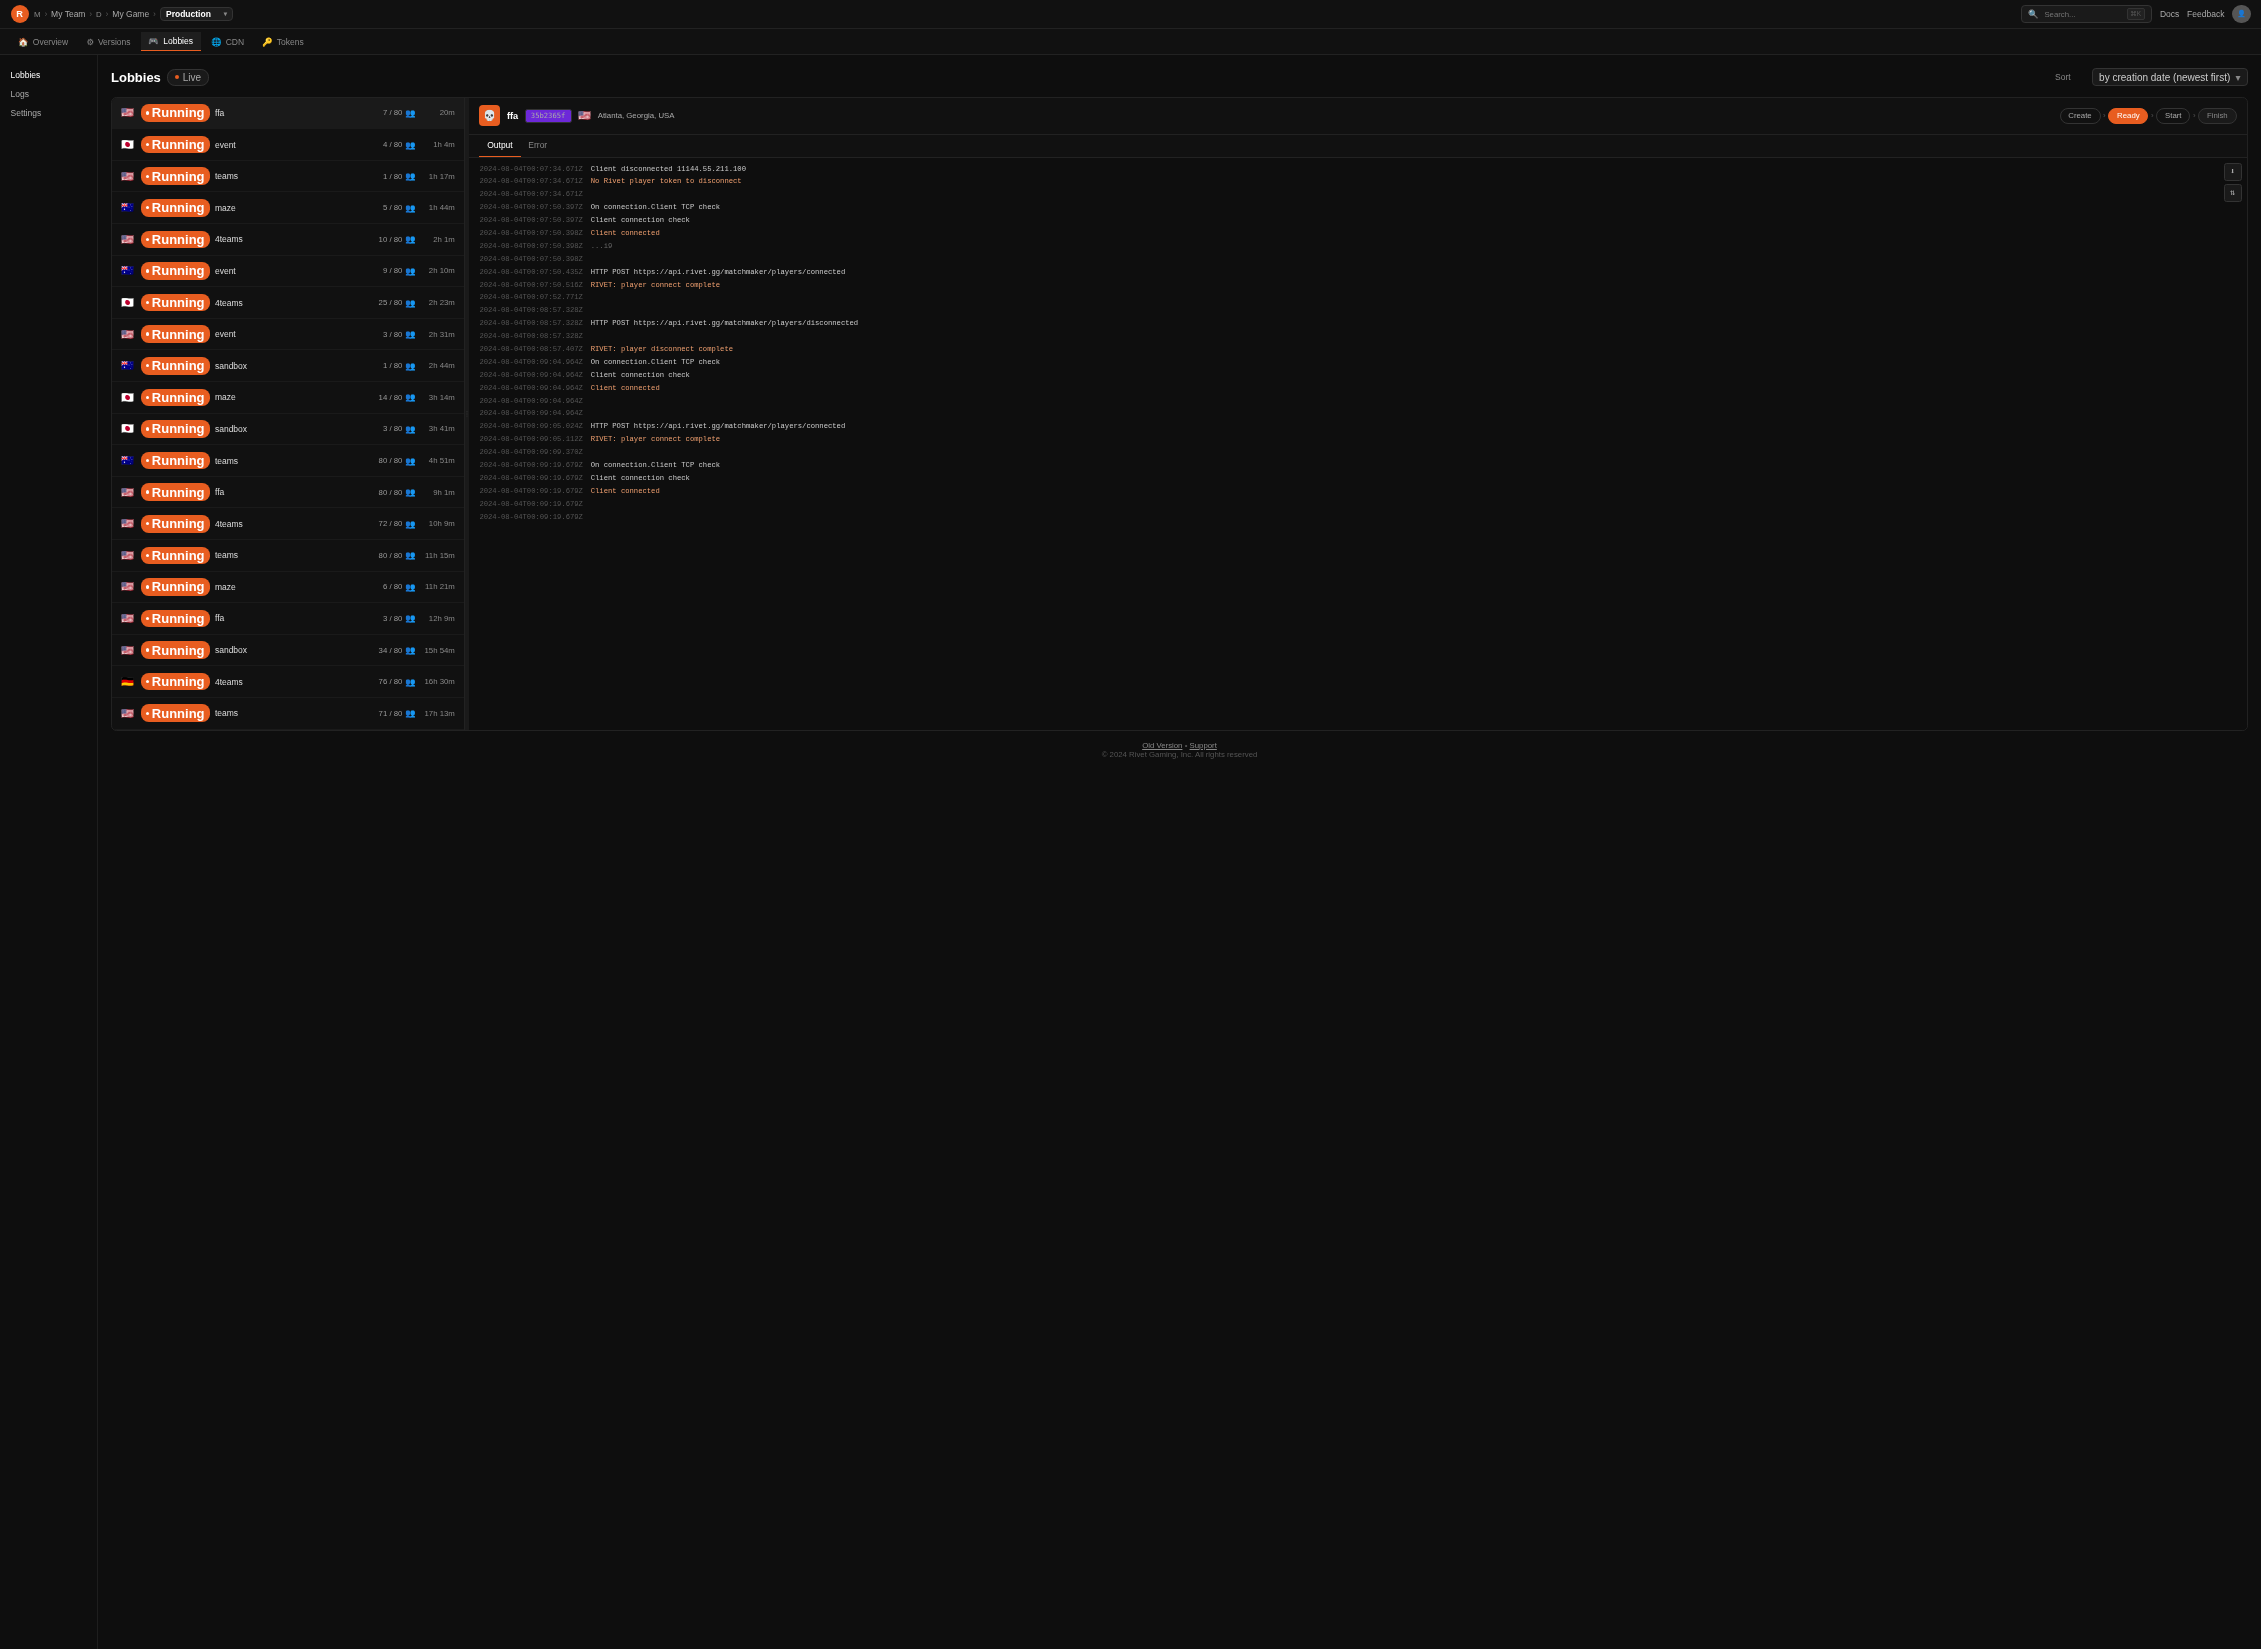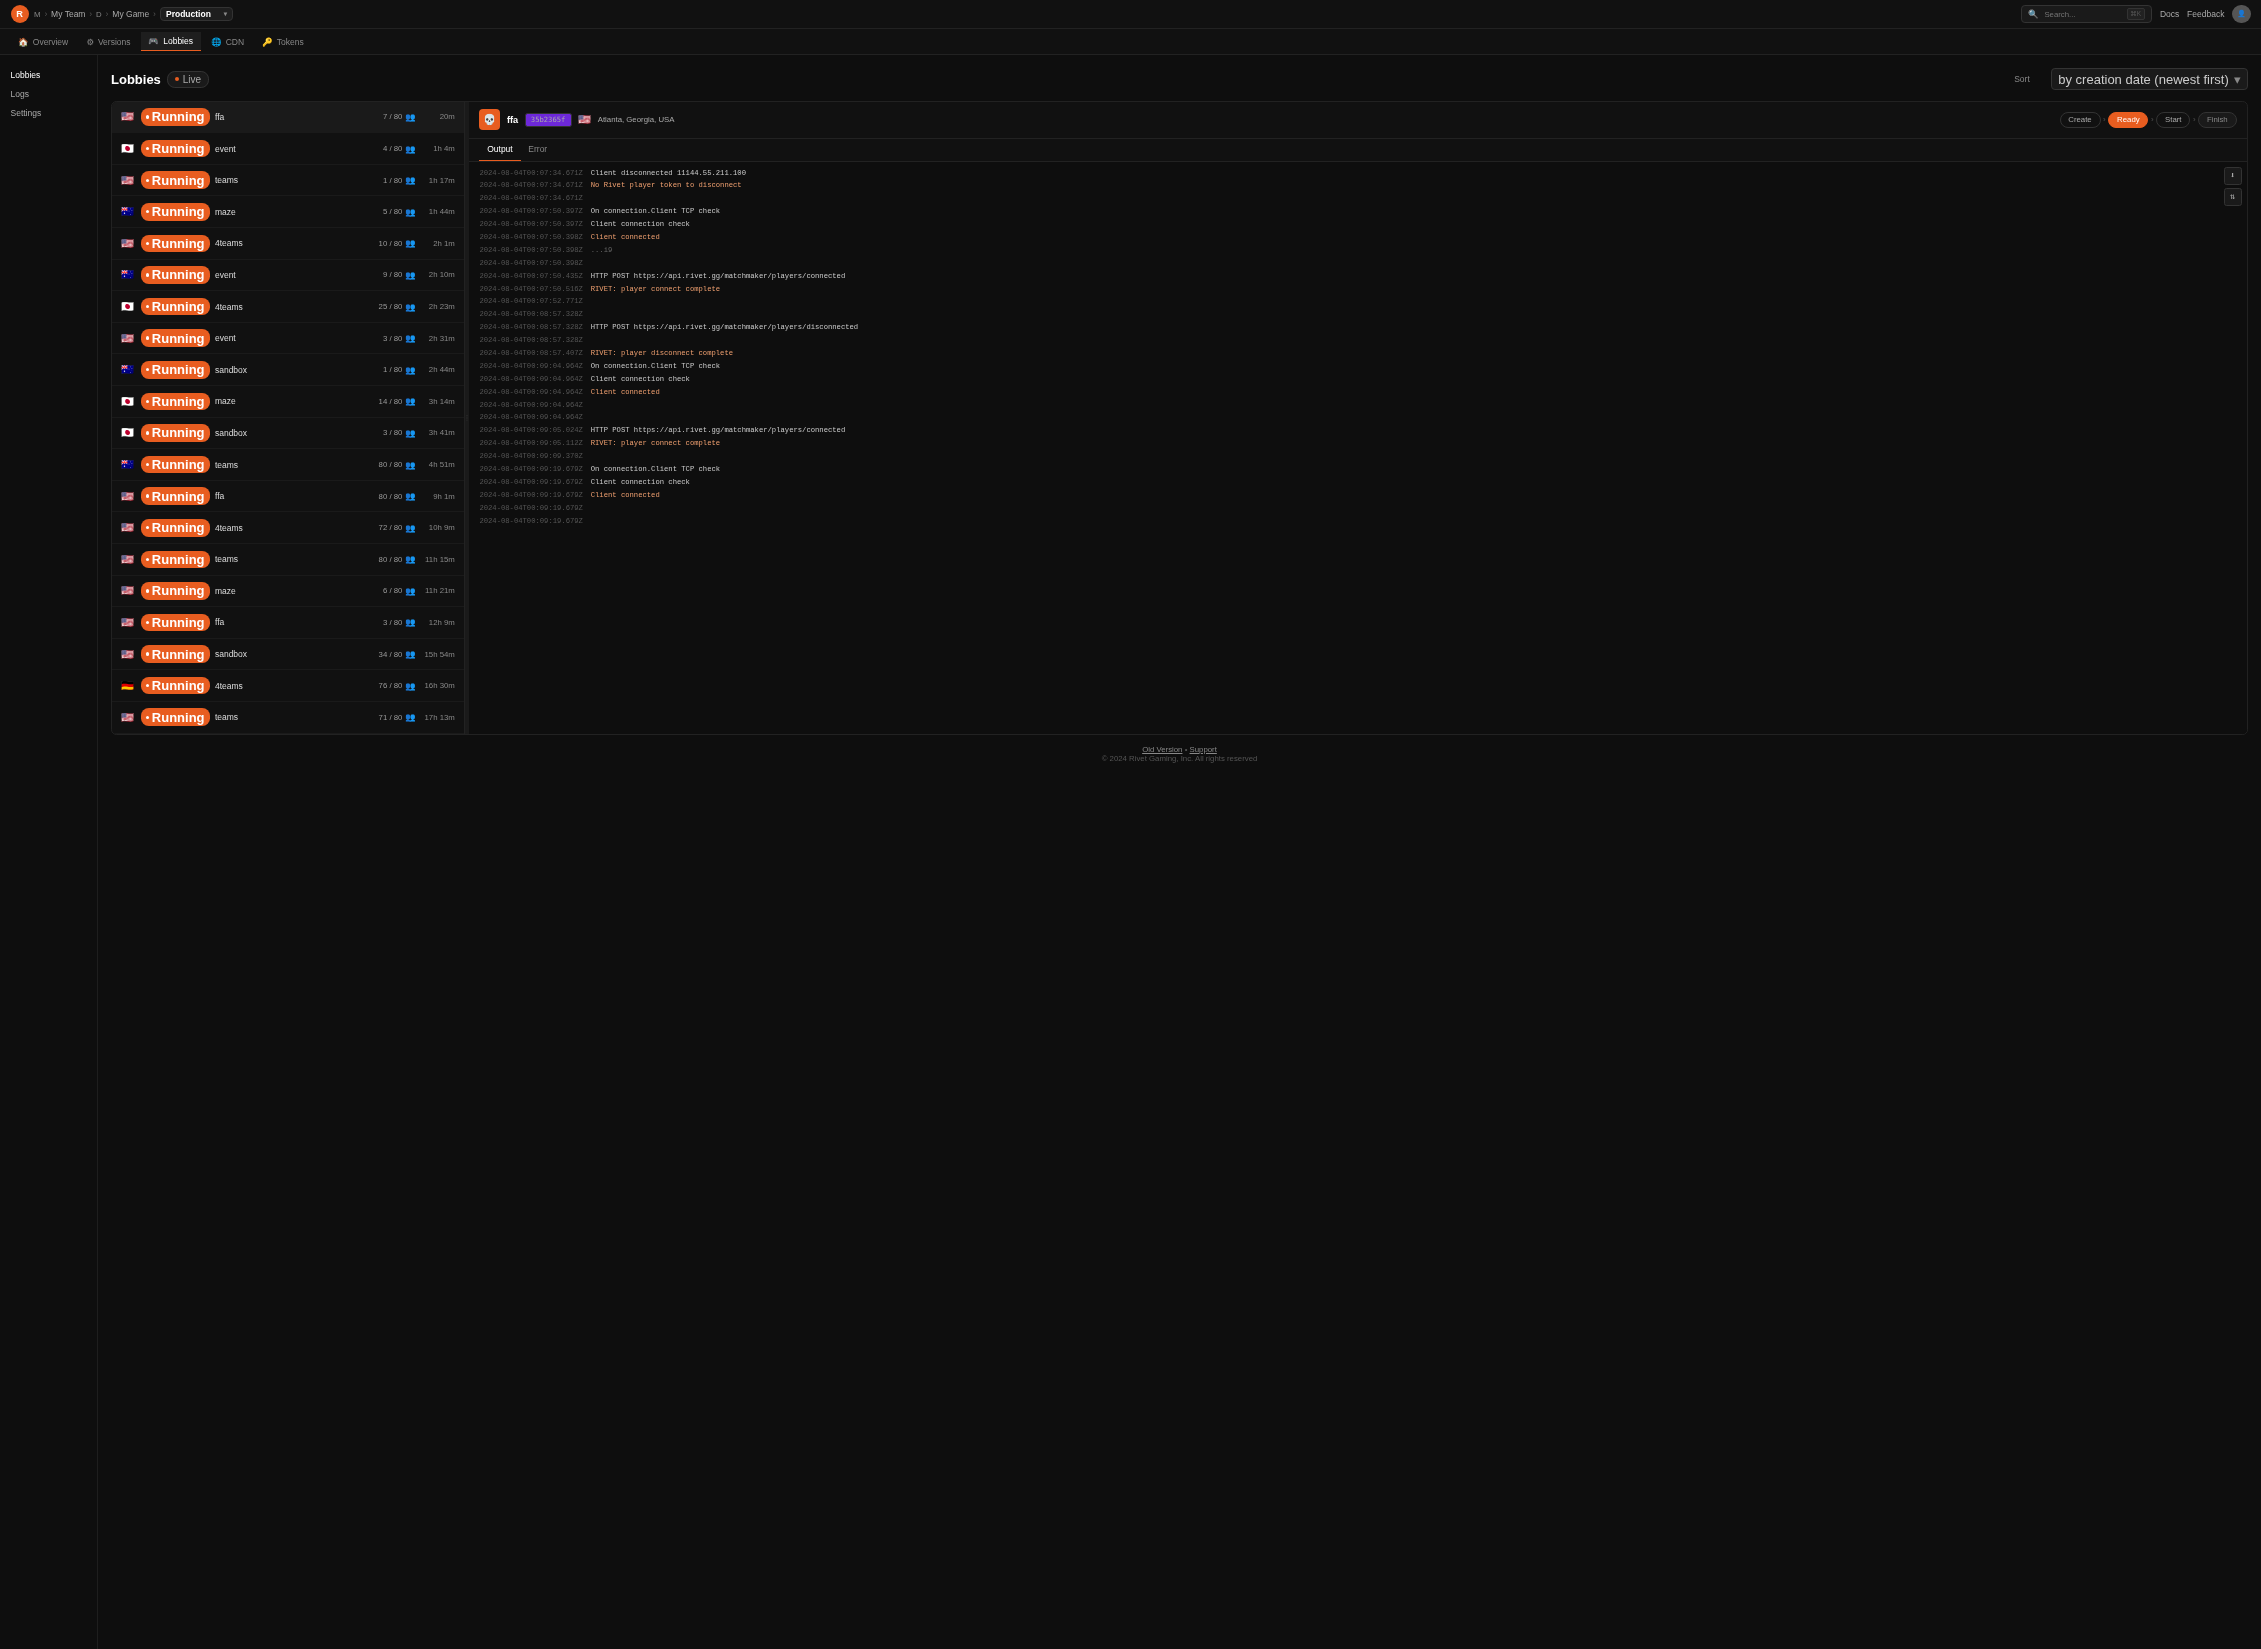--- a/index.html
+++ b/index.html
@@ -159,21 +159,21 @@
       font-size: 8.5px; color: #888;
     }
     .sort-select {
       display: flex; align-items: center; gap: 2.6px;
       background: #1a1a1a;
       border: 0.7px solid #333;
       border-radius: 3.9px;
       padding: 2.6px 6.5px;
       cursor: pointer;
       color: #ccc;
-      font-size: 13px;
+      font-size: 10px;
     }
 
     
     .content-area {
       display: flex; gap: 0;
       background: #111;
       border: 0.7px solid #222;
       border-radius: 5.2px;
       overflow: hidden;
       min-height: 458px;

